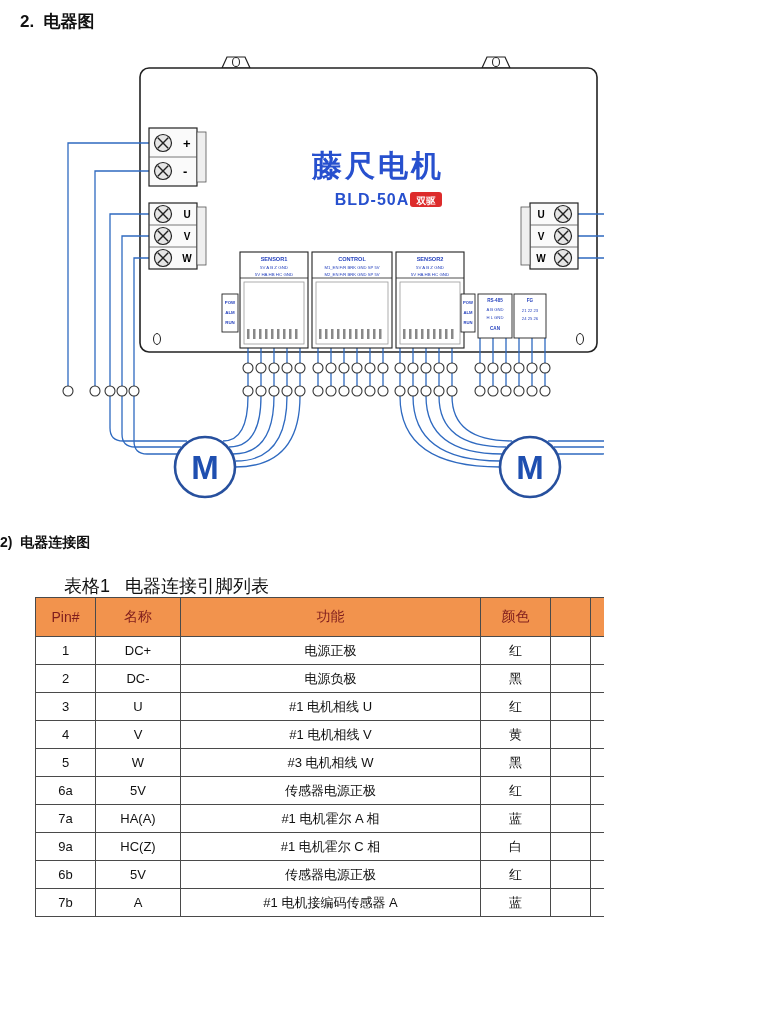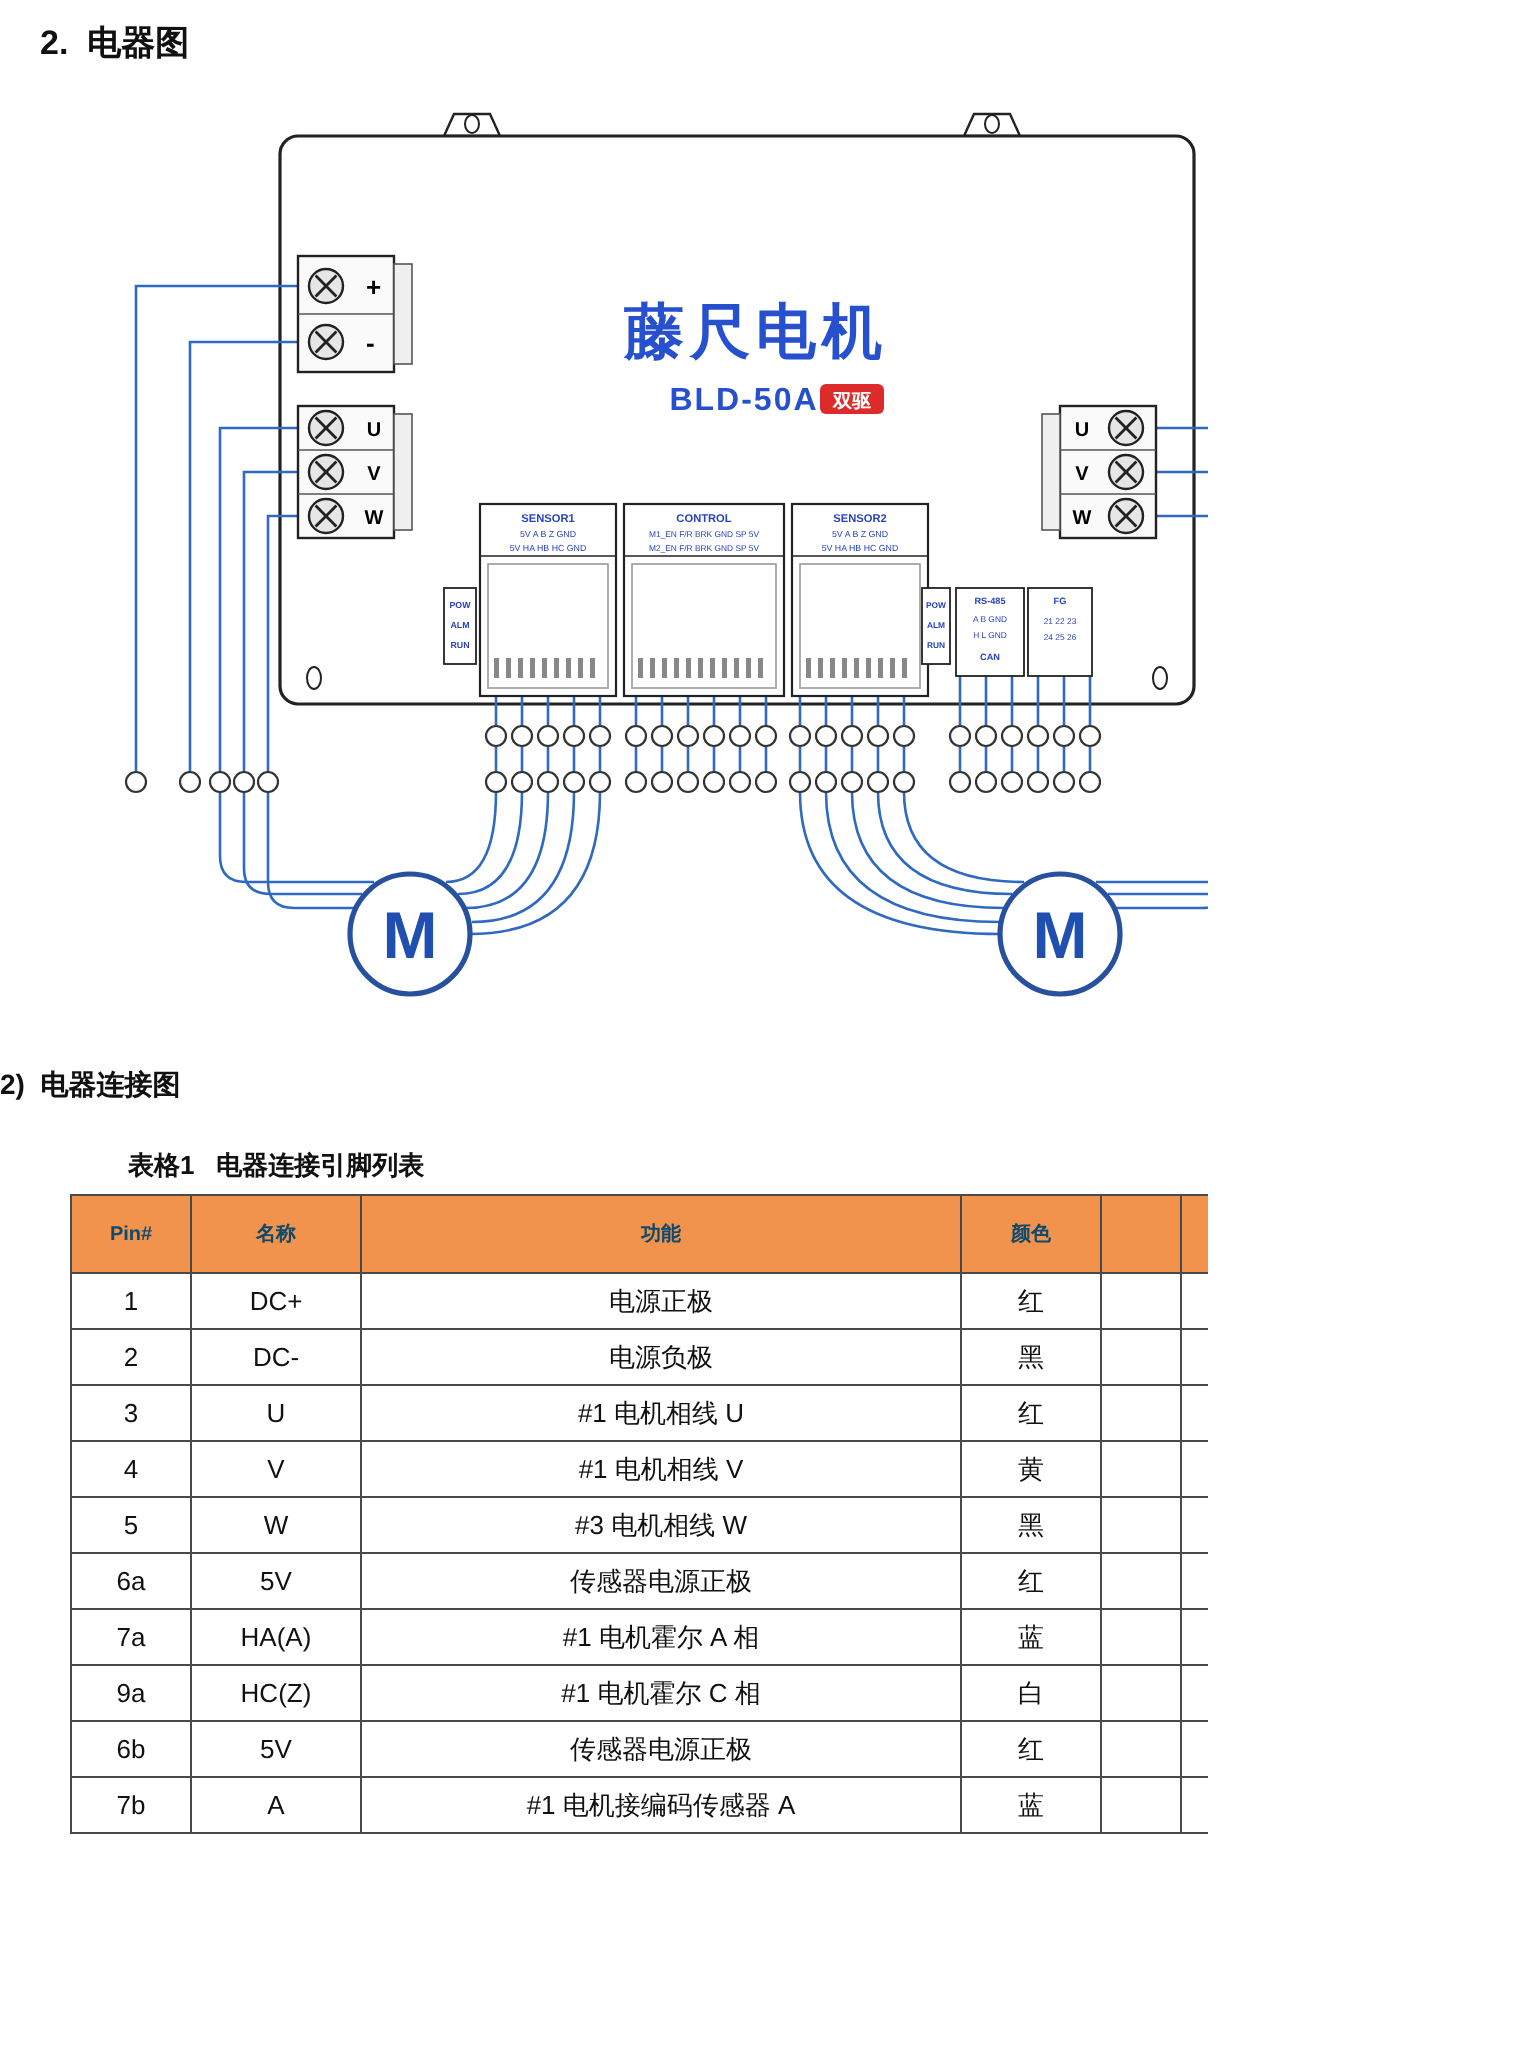--- a/index.html
+++ b/index.html
@@ -2,25 +2,25 @@
 <html><head>
 <meta charset="utf-8">
 <style>
   html,body{margin:0;padding:0;background:#fff;}
   .page{position:relative;width:604px;height:1024px;background:#fff;overflow:hidden;
         font-family:"Liberation Sans","DejaVu Sans",sans-serif;color:#111;}
   .section-title{position:absolute;left:20px;top:10px;font-size:17px;font-weight:bold;white-space:pre;}
   svg.diagram{position:absolute;left:0;top:0;}
   .caption{position:absolute;left:0;top:534px;width:710px;
            font-size:14px;font-weight:bold;white-space:pre;}
-  .table-title{position:absolute;left:64px;top:574px;font-size:13px;font-weight:bold;white-space:pre;}
+  .table-title{position:absolute;left:64px;top:574px;font-size:18px;font-weight:normal;white-space:pre;}
   table.pin-table{position:absolute;left:35px;top:597px;width:690px;border-collapse:collapse;
                   table-layout:fixed;font-size:13px;}
   .pin-table th,.pin-table td{border:1px solid #4a4a4a;text-align:center;padding:0;overflow:hidden;}
-  .pin-table th{height:38px;background:#F2934D;font-size:10px;font-weight:bold;color:#0c4a6e;}
+  .pin-table th{height:38px;background:#F2934D;font-size:14px;font-weight:normal;color:#7f1d1d;}
   .pin-table td{height:27px;background:#fff;}
   
   .blue-label{fill:#2743BE;}
   .wire{stroke:#2F6AC0;stroke-width:1.3;fill:none;}
 </style>
 </head>
 <body>
 
 <div class="page">
 

